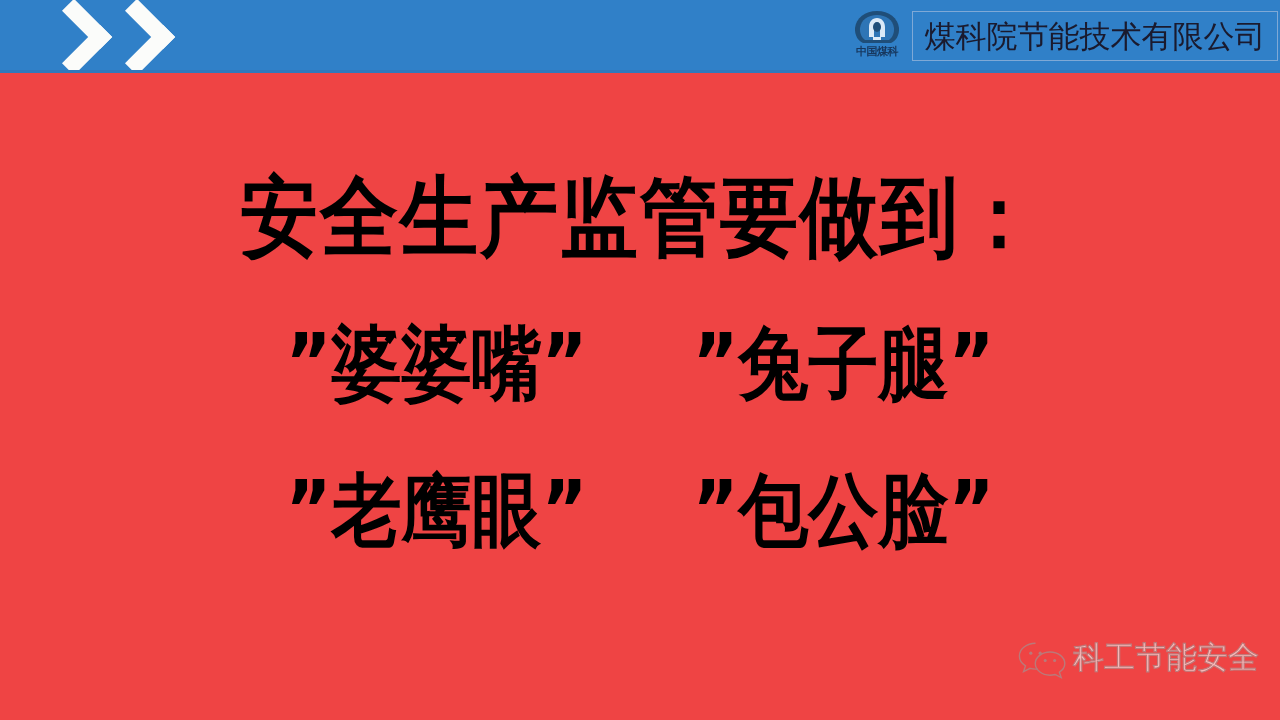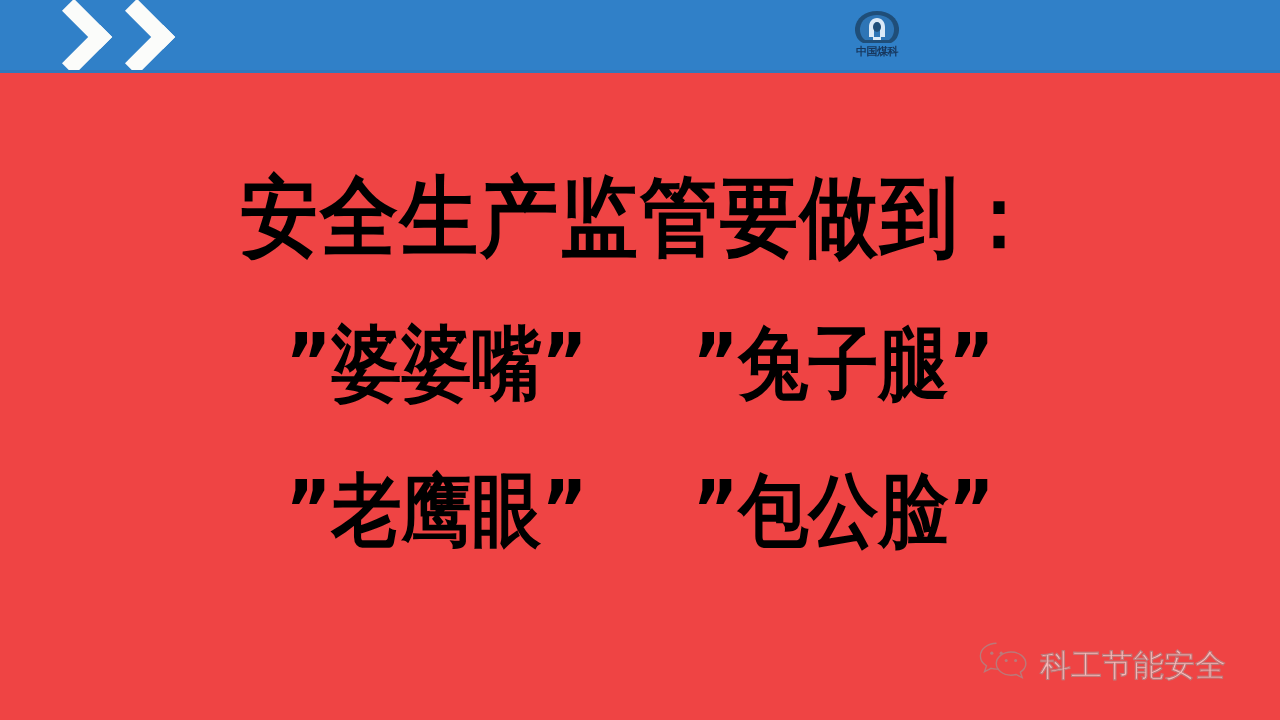--- a/index.html
+++ b/index.html
@@ -147,25 +147,25 @@
   .phrase-line-2 { top: 392px; }
 
   .phrase-gap {
     display: inline-block;
     width: 56px;
   }
 
   
   .watermark {
     position: absolute;
-    left: 976px;
+    left: 1015px;
     top: 639px;
     display: flex;
-    align-items: flex-end;
-    gap: 8px;
+    align-items: flex-start;
+    gap: 2px;
     opacity: 0.62;
   }
   .wechat-icon {
     width: 56px;
     height: 44px;
     flex: none;
   }
   .watermark-text {
     font-size: 31px;
     line-height: 36px;
@@ -190,20 +190,23 @@
     <svg class="logo-mark" viewBox="0 0 50 36">
       <path d="M25 2 C13 2 4 9 3 19 C2.5 26 6 32 11 34 L39 34 C44 32 47.5 26 47 19 C46 9 37 2 25 2 Z" fill="#1f4e79"></path>
       <path d="M25 6 C16 6 9 11 8 19 C7.5 24 10 29 13 31 L37 31 C40 29 42.5 24 42 19 C41 11 34 6 25 6 Z" fill="#2e75b6"></path>
       <path d="M25 9 C20 9 17 13 17 18 L17 28 L22 28 L22 18 C22 15 23.4 13.5 25 13.5 C26.6 13.5 28 15 28 18 L28 28 L33 28 L33 18 C33 13 30 9 25 9 Z" fill="#dbe9f7"></path>
       <rect x="21" y="28" width="8" height="3" fill="#dbe9f7"></rect>
       <ellipse cx="25" cy="18" rx="4" ry="5" fill="#1f4e79"></ellipse>
     </svg>
     <div class="logo-caption">中国煤科</div>
   </div>
 
+  <div class="company-box">
+    <span class="company-name">煤科院节能技术有限公司</span>
+  </div>
 
   <div class="body-area">
 
     <div class="title-line">安全生产监管要做到：</div>
 
     <div class="phrase-line phrase-line-1">
       <span>”婆婆嘴”</span>
       <span class="phrase-gap"></span>
       <span>”兔子腿”</span>
     </div>

